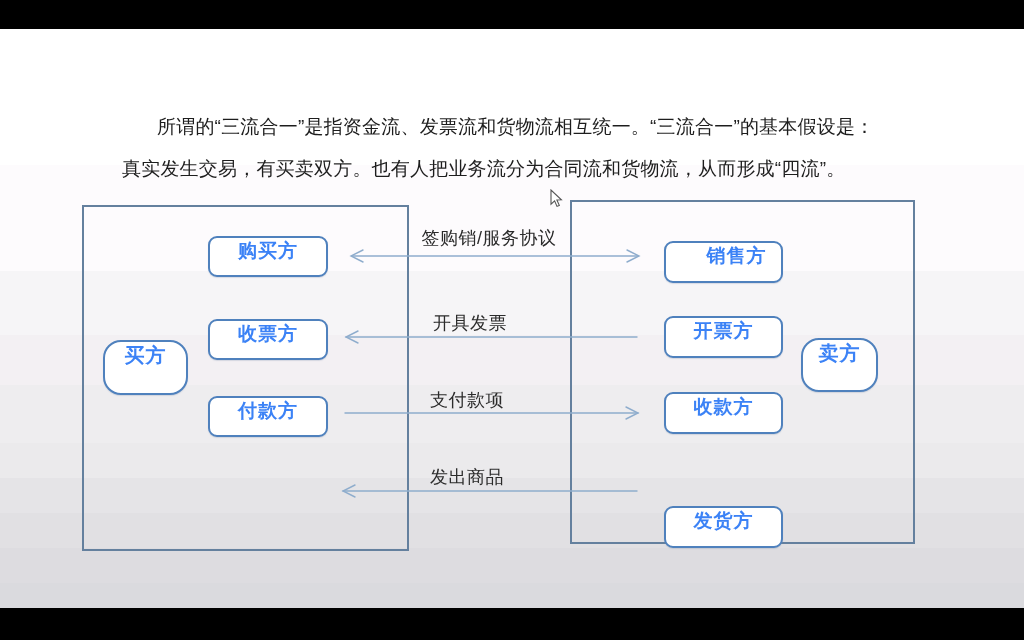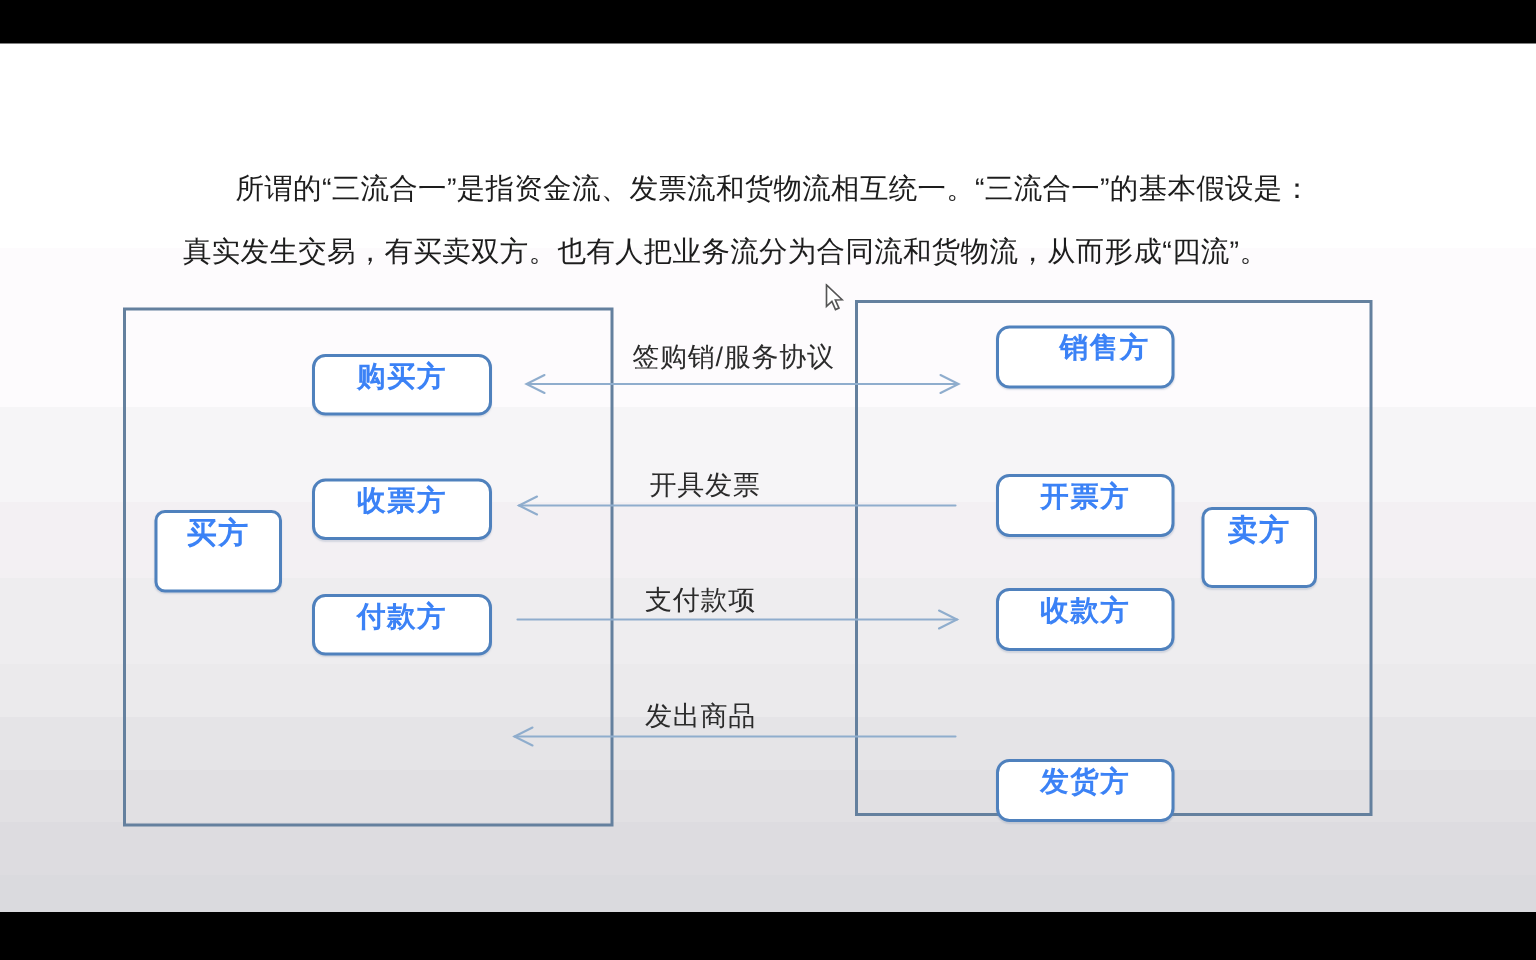--- a/index.html
+++ b/index.html
@@ -38,32 +38,32 @@
   .group-frame.buyer { left: 82px; top: 176px; width: 327px; height: 346px; }
   .group-frame.seller { left: 570px; top: 171px; width: 345px; height: 344px; }
 
   .role-box, .side-box {
     position: absolute; background: #ffffff; border: 2px solid #4f81bd;
     border-radius: 9px; display: flex; align-items: flex-start; justify-content: center;
     color: #3b82f6; font-size: 19px; letter-spacing: 1px;
     box-shadow: 0 1px 1px rgba(120,140,170,0.25);
     font-weight: bold;
   }
-  .side-box { font-size: 20px; border-radius: 7px; }
+  .side-box { font-size: 20px; border-radius: 18px; }
   .side-box.buyer  { left: 103px; top: 311px; width: 85px; height: 55px; }
   .side-box.seller { left: 801px; top: 309px; width: 77px; height: 54px; }
 
   .role-box.bl { left: 208px; width: 120px; height: 41px; }
   .role-box.bl.r0 { top: 207px; }
   .role-box.bl.r1 { top: 290px; }
   .role-box.bl.r2 { top: 367px; }
   .role-box.bl.r3 { top: 442px; }
 
   .role-box.sl { left: 664px; width: 119px; height: 42px; }
-  .role-box.sl.r0 { top: 188px; padding-left: 26px; }
+  .role-box.sl.r0 { top: 212px; padding-left: 26px; }
   .role-box.sl.r1 { top: 287px; }
   .role-box.sl.r2 { top: 363px; }
   .role-box.sl.r3 { top: 441px; margin-top: 36px; }
 
   .arrow-layer { position: absolute; left: 0; top: 0; width: 1024px; height: 579px; }
 
   .flow-label {
     position: absolute; transform: translateX(-50%);
     color: #2b2b2b; font-size: 18px; white-space: nowrap; letter-spacing: 0.5px;
   }

